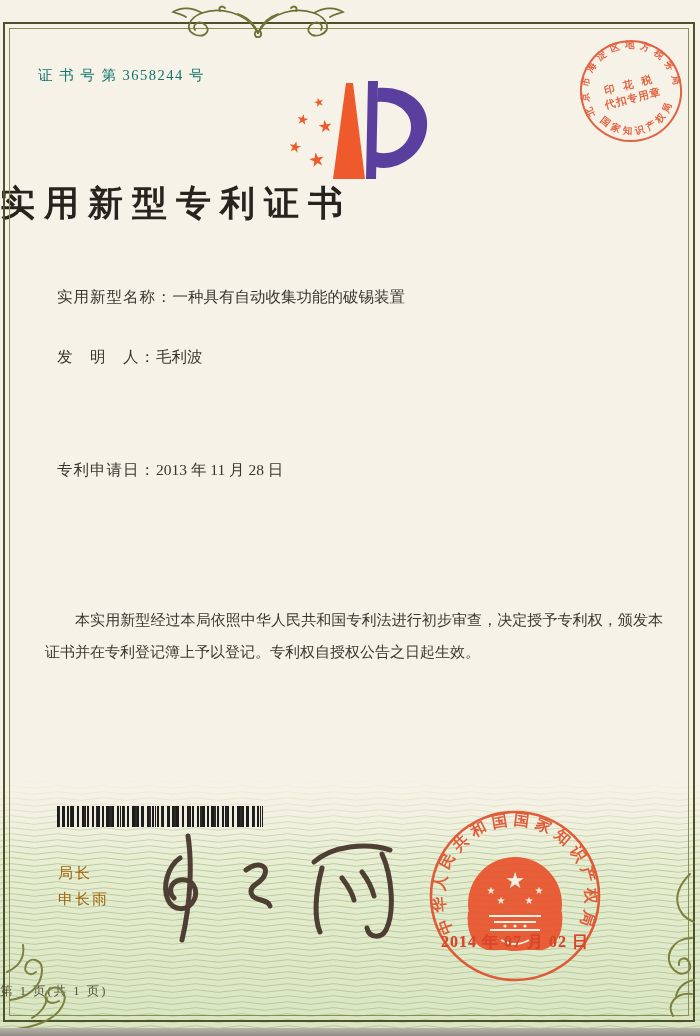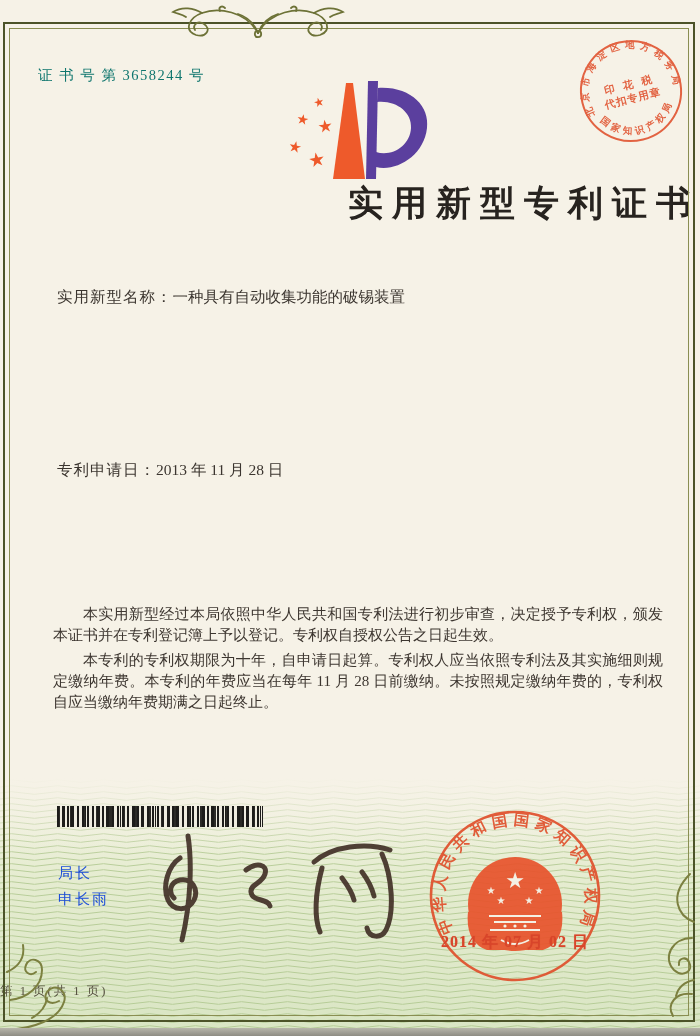--- a/index.html
+++ b/index.html
@@ -12,45 +12,45 @@
   .waves{position:absolute;left:0;top:778px;z-index:1;}
   .photo-edge{position:absolute;left:0;right:0;bottom:0;height:8px;z-index:9;
               background:linear-gradient(#b7b5aa,#8e8c83);}
   
   .dragon{position:absolute;left:158px;top:3px;z-index:7;}
   .fl-bl{position:absolute;left:2px;top:938px;z-index:7;}
   .fl-br{position:absolute;right:2px;top:868px;z-index:7;}
   
   .cert-no{position:absolute;left:38px;top:66px;font-size:14.5px;letter-spacing:1.5px;color:#0f766e;z-index:3;}
   .logo{position:absolute;left:280px;top:80px;z-index:3;}
-  .title{position:absolute;left:0;right:0;top:180px;text-align:right;font-size:35px;font-weight:600;
+  .title{position:absolute;left:0;right:0;top:180px;text-align:left;font-size:35px;font-weight:600;
          letter-spacing:9px;color:#27231f;z-index:3;}
   
   .field{position:absolute;left:57px;font-size:15.5px;color:#3b352f;z-index:3;white-space:nowrap;}
   .flabel{letter-spacing:1px;margin-top:32px;}
   .f0{top:287px}.f1{top:347px}.f2{top:403px}.f3{top:460px}.f4{top:516px}.f5{top:572px}
   .redact-wrap{position:relative;display:inline-block;vertical-align:baseline;}
   .ghost{filter:blur(1.6px);opacity:.45;color:#8f968b;letter-spacing:2px;}
   .patch{position:absolute;background:rgba(252,252,250,.92);border-radius:4px;filter:blur(1.5px);}
   .patch.p1{left:-4px;top:-4px;width:72px;height:26px;background:rgba(250,250,248,.97);}
   .patch.p2{left:108px;top:-3px;width:34px;height:24px;background:rgba(248,248,245,.6);}
   .patch.p3{left:196px;top:-3px;width:40px;height:24px;background:rgba(248,248,245,.65);}
   
   .body-text{position:absolute;left:41px;width:622px;top:604px;z-index:3;}
-  .body-text p{margin:0 0 4px 12px;font-size:15px;line-height:21px;text-align:justify;
+  .body-text p{margin:0 0 4px 4px;font-size:15px;line-height:32px;text-align:justify;
                text-indent:2em;color:#3d3630;}
   
   .barcode{position:absolute;left:57px;top:806px;width:206px;height:21px;z-index:3;background:#efece0;
     background-image:
       repeating-linear-gradient(90deg,#1d1c1a 0 2px,rgba(0,0,0,0) 2px 5px),
       repeating-linear-gradient(90deg,#1d1c1a 0 1px,rgba(0,0,0,0) 1px 7px),
       repeating-linear-gradient(90deg,#2b2a27 0 3px,rgba(0,0,0,0) 3px 13px);}
   
   .signer{position:absolute;left:58px;z-index:3;font-family:Liberation Serif, serif;
-          font-size:15px;color:#1d4ed8;letter-spacing:2px;}
+          font-size:15px;color:#a16207;letter-spacing:2px;}
   .signer.t{top:864px}.signer.n{top:890px}
   .signature{position:absolute;left:118px;top:828px;z-index:3;}
   
   .seal{position:absolute;left:427px;top:808px;width:176px;height:176px;z-index:4;}
   .seal svg{position:absolute;left:0;top:0;}
   .seal-date{position:absolute;left:-6px;top:124px;width:188px;text-align:center;z-index:5;
              font-size:16px;font-weight:600;color:#d8452a;letter-spacing:1px;
              text-shadow:0 0 1px rgba(216,69,42,.45);}
   
   .tax-stamp{position:absolute;left:576px;top:36px;z-index:3;transform:rotate(-14deg);opacity:.88;}
@@ -134,27 +134,29 @@
       <text x="14" y="72" font-size="15" transform="rotate(12 14 72)">★</text>
       <text x="38" y="86" font-size="19" transform="rotate(-10 38 86)">★</text>
     </g>
   </svg>
 
   <div class="title">实用新型专利证书</div>
 
   <div class="field f0">
     <span class="flabel">实用新型名称：</span><span class="fvalue">一种具有自动收集功能的破锡装置</span>
   </div>
+  <div class="field f1">
+    <span class="flabel">发　明　人：</span><span class="fvalue">毛利波</span>
+  </div>
   <div class="field f3">
     <span class="flabel">专利申请日：</span><span class="fvalue">2013 年 11 月 28 日</span>
   </div>
 
   <div class="body-text">
     <p>本实用新型经过本局依照中华人民共和国专利法进行初步审查，决定授予专利权，颁发本证书并在专利登记簿上予以登记。专利权自授权公告之日起生效。</p>
-    <p>本专利的专利权期限为十年，自申请日起算。专利权人应当依照专利法及其实施细则规定缴纳年费。本专利的年费应当在每年 11 月 28 日前缴纳。未按照规定缴纳年费的，专利权自应当缴纳年费期满之日起终止。</p>
   </div>
 
   <div class="barcode"></div>
 
   <div class="signer t">局长</div>
   <div class="signer n">申长雨</div>
 
   <svg class="signature" width="290" height="118" viewBox="0 0 290 118">
     <g fill="none" stroke="#3f2d24" stroke-width="5" stroke-linecap="round" stroke-linejoin="round" opacity="0.9">
       <path d="M 62 30 C 50 38, 44 58, 50 72 C 55 83, 70 84, 76 72 C 81 61, 74 50, 62 52 C 52 54, 50 64, 56 70"></path>

